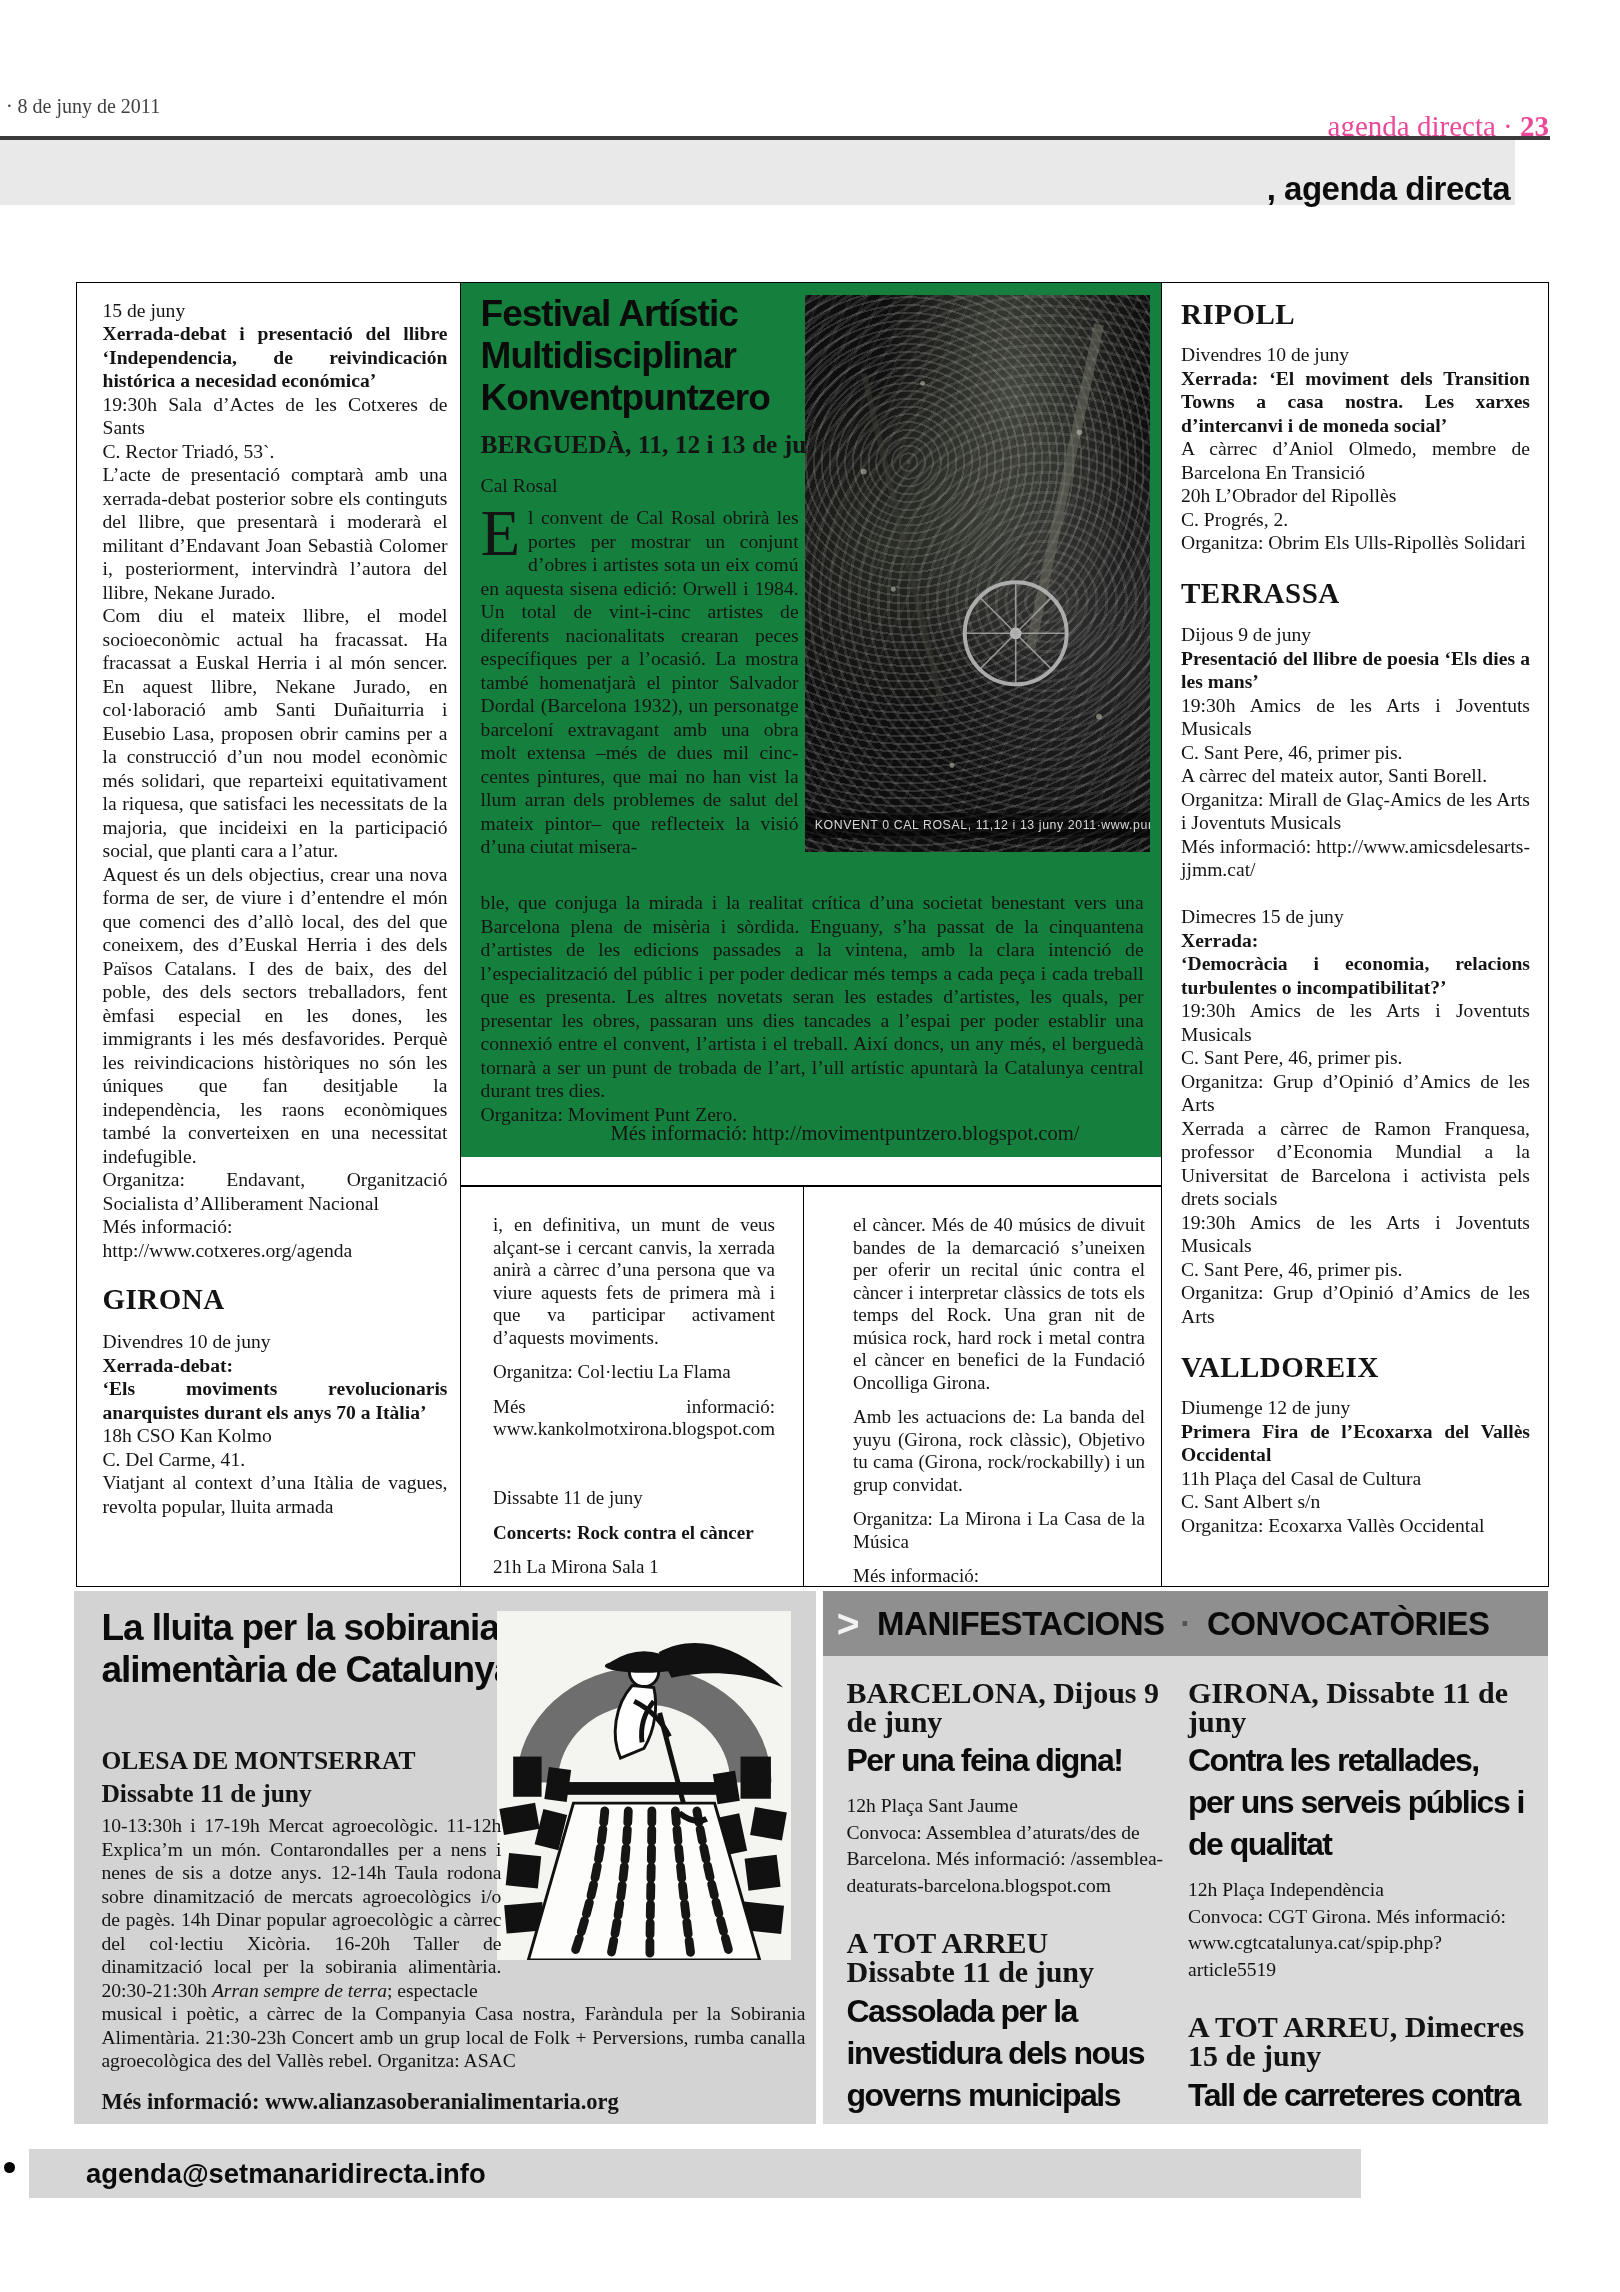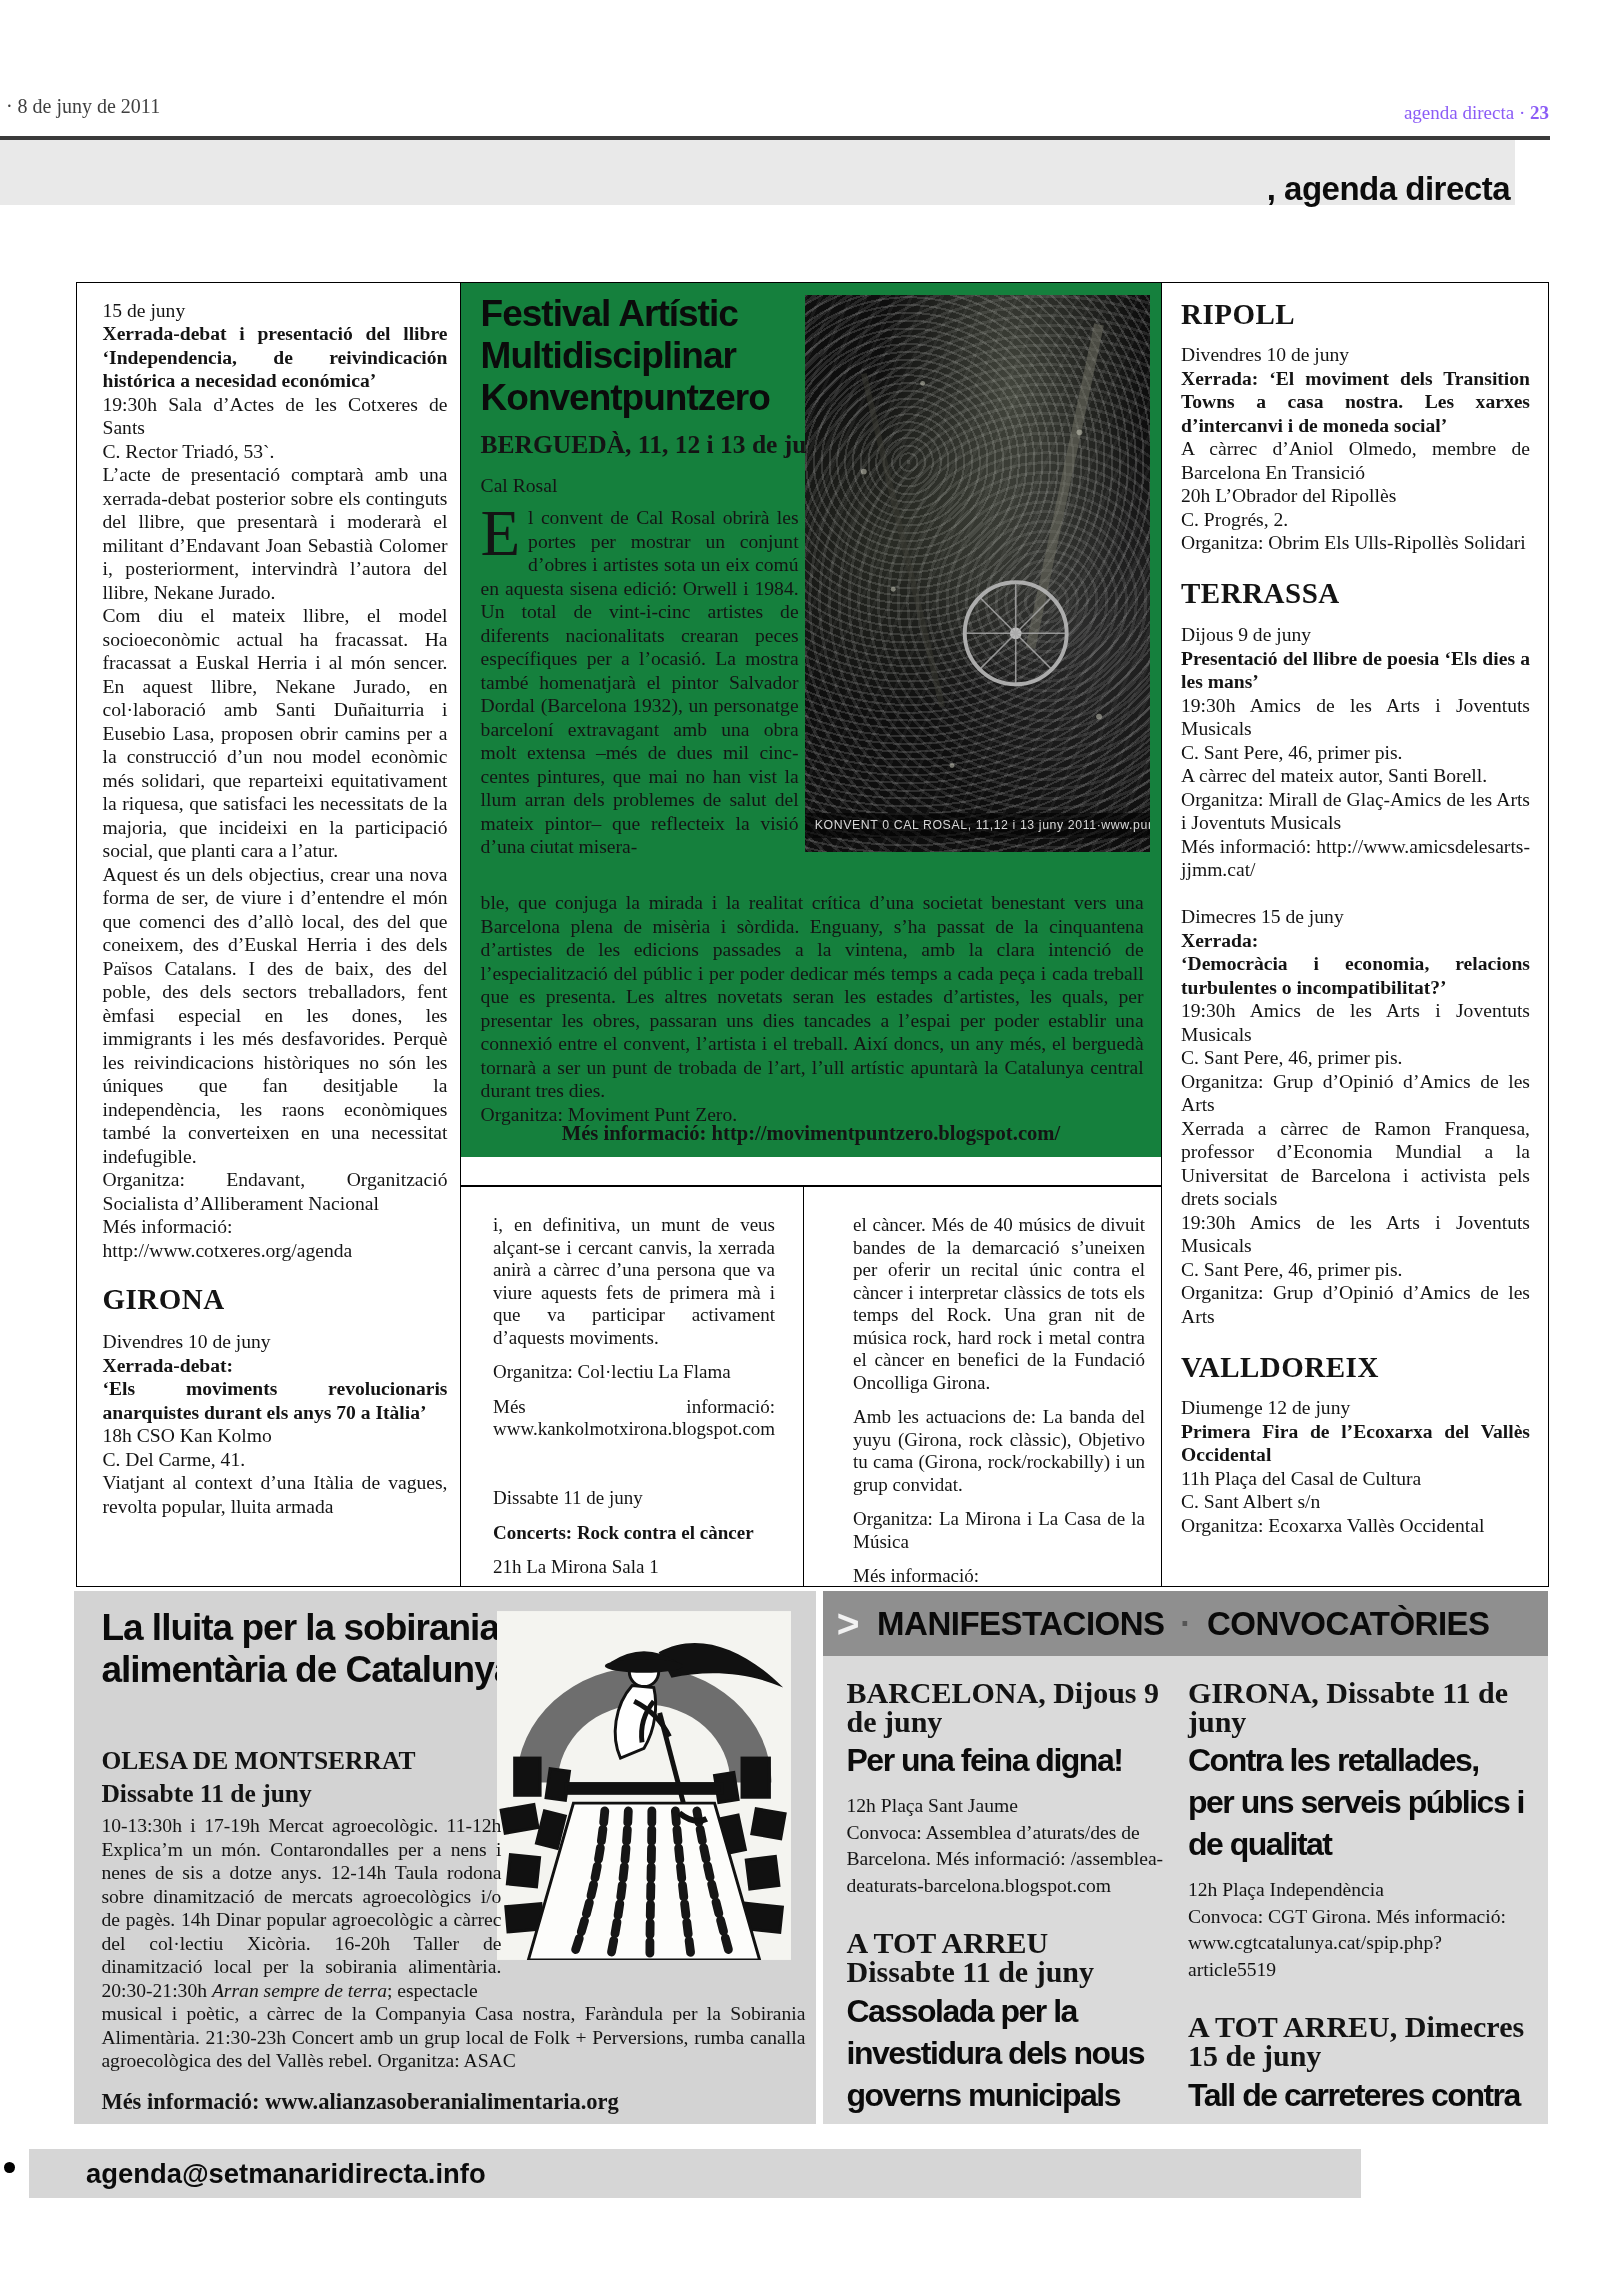--- a/index.html
+++ b/index.html
@@ -1,21 +1,21 @@
 <!DOCTYPE html>
 <html><head>
 <meta charset="utf-8">
 <style>
   html,body{margin:0;padding:0;background:#f2f2f2;}
   #page{position:relative;width:1620px;height:2293px;background:#ffffff;
         font-family:"Liberation Serif",serif;color:#141414;overflow:hidden;}
   .abs{position:absolute;}
   
   .hdr-left{left:5.9px;top:95px;font-size:20px;color:#404040;}
-  .hdr-right{right:71px;top:102px;font-size:19px;color:#8b5cf6;}
+  .hdr-right{right:71px;top:110px;font-size:29px;color:#ec4899;}
   .hdr-right b{font-weight:bold;}
   .top-rule{left:0;top:136px;width:1550px;height:3.9px;background:#3a3a3a;}
   .top-band{left:0;top:140px;width:1515px;height:65px;background:#e9e9e9;}
   .band-title{right:110px;top:170px;font-family:"Liberation Sans",sans-serif;
               font-weight:bold;font-size:33px;letter-spacing:-0.5px;color:#0c0c0c;}
   
   .main-box{left:76px;top:282px;width:1471px;height:1303px;border:1px solid #000;
             background:#fff;overflow:hidden;}
   .vdiv{position:absolute;top:0;bottom:0;width:1px;background:#000;}
   .body-t{font-size:19.6px;line-height:23.5px;text-align:justify;}
@@ -27,21 +27,21 @@
   .col3{left:1104px;top:15.7px;width:349px;}
   
   .graybox{left:384px;top:0;width:700px;height:874px;background:#15803d;}
   .art-headline{left:19.6px;top:9.8px;width:333px;font-family:"Liberation Sans",sans-serif;
                 font-weight:bold;font-size:37px;line-height:42px;letter-spacing:-1px;color:#0b0b0b;}
   .art-subhead{left:19.6px;top:147px;font-weight:bold;font-size:25.5px;}
   .art-place{left:19.6px;top:192px;font-size:19.6px;}
   .art-narrow{left:19.6px;top:223px;width:318px;}
   .dropcap{float:left;font-size:65px;line-height:51px;padding:2px 7.8px 0 0;font-weight:normal;}
   .art-widewrap{left:19.6px;top:588px;width:663px;margin-top:20px;}
-  .art-more{left:0;top:839px;width:700px;text-align:center;font-weight:bold;font-size:20.6px;}
+  .art-more{left:0;top:839px;width:700px;text-align:center;font-weight:normal;font-size:20.6px;padding-left:34px;}
   .hrule-mid{left:384px;top:902px;width:700px;height:2px;background:#000;}
   .subdiv{left:726px;top:902px;bottom:0;width:1px;background:#000;}
   .subcolA{left:404px;top:919px;width:306px;}
   .subcolB{left:764px;top:919px;width:316px;}
   .subcol-t{font-size:19px;line-height:22.5px;text-align:justify;}
   .subcol-t p{margin:12px;}
   
   .art-photo{left:344px;top:11.8px;width:345px;height:557px;background:#0e0e0e;overflow:hidden;}
   .photo-texture{position:absolute;inset:0;
     background:

